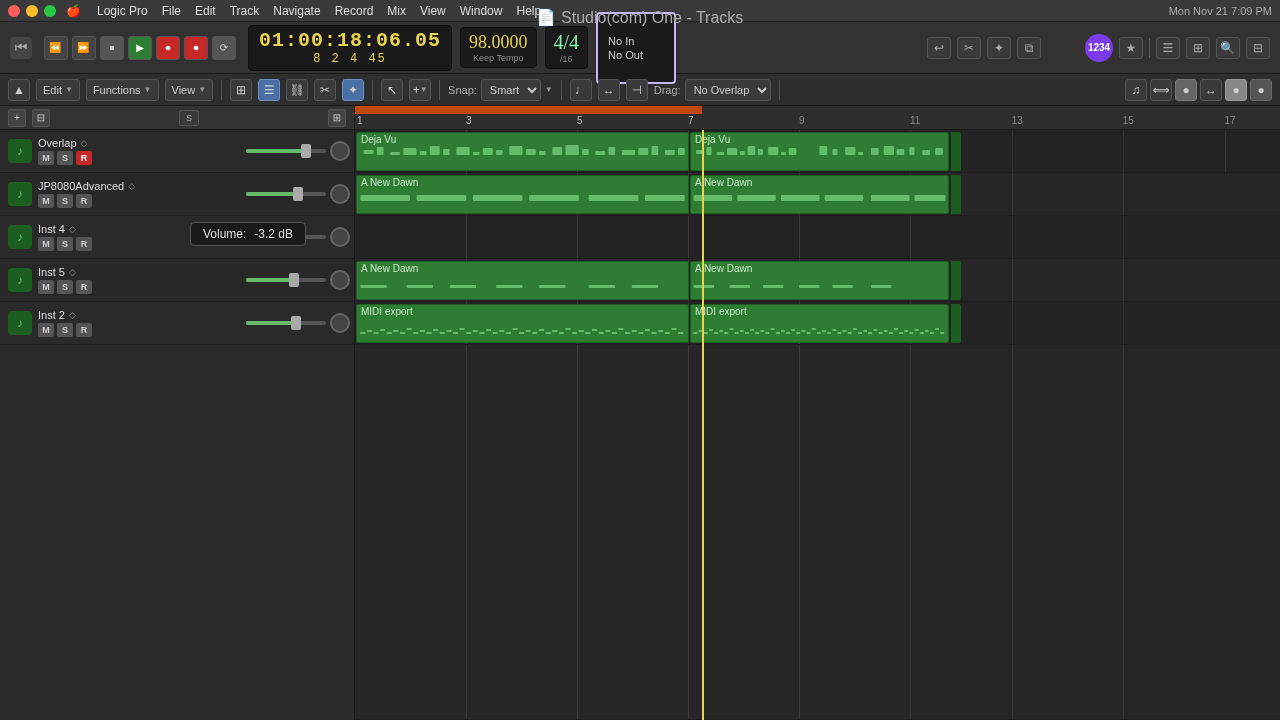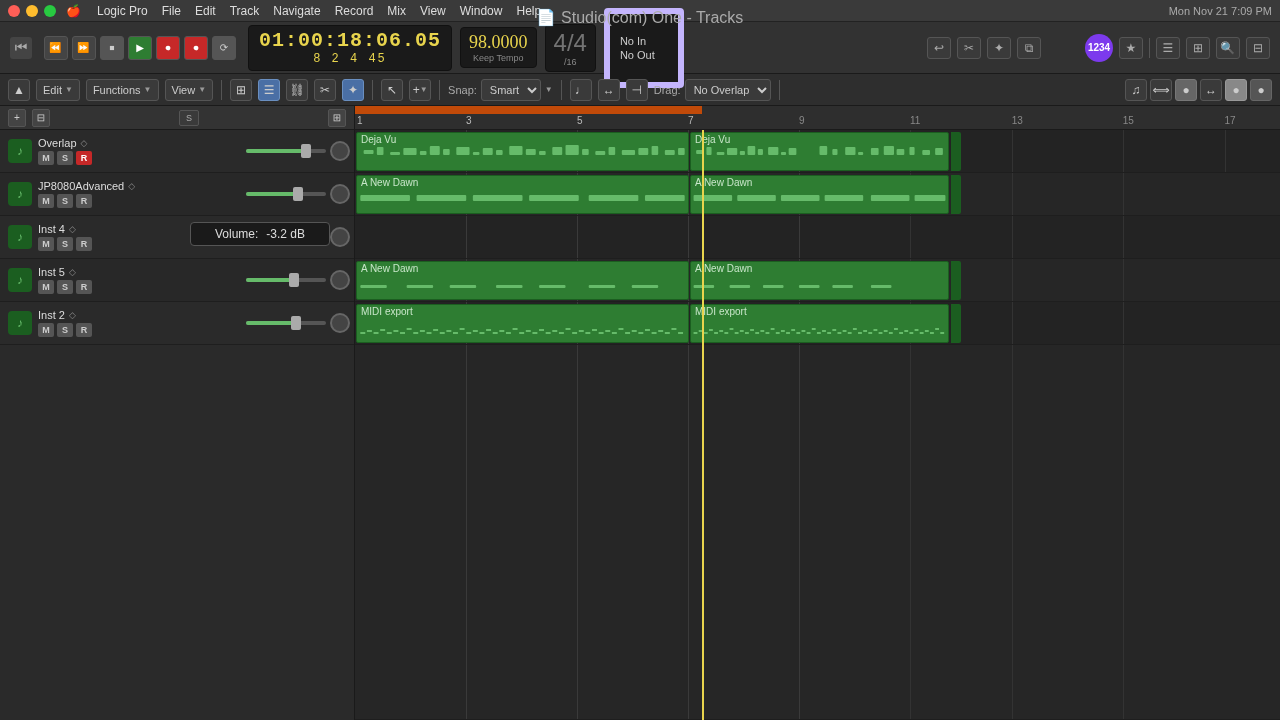--- a/index.html
+++ b/index.html
@@ -134,26 +134,26 @@
 
     .transport-sig {
       background: #1a1a1a;
       border: 1px solid #111;
       border-radius: 4px;
       padding: 4px 8px;
       display: flex;
       flex-direction: column;
       align-items: center;
     }
-    .sig-val { font-size: 24px; color: #737373; font-family: Liberation Sans, sans-serif; }
+    .sig-val { font-size: 20px; color: #86efac; font-family: Liberation Serif, serif; }
     .sig-sub { font-size: 9px; color: #888; }
 
     .transport-in-out {
       background: #1a1a1a;
-      border: 6px solid #c4b5fd;
+      border: 2px solid #c4b5fd;
       border-radius: 4px;
       padding: 21px 10px;
       display: flex;
       flex-direction: column;
       gap: 2px;
       min-width: 80px;
     }
     .in-out-val { font-size: 11px; color: #ccc; }
 
     .transport-right {
@@ -354,21 +354,21 @@
     }
 
     
     .volume-tooltip {
       position: absolute;
       left: 190px;
       top: 6px;
       background: #1a1a1a;
       border: 1px solid #555;
       border-radius: 4px;
-      padding: 4px 24px;
+      padding: 4px 12px;
       font-size: 12px;
       color: #ddd;
       display: flex;
       align-items: center;
       gap: 8px;
       z-index: 10;
       white-space: nowrap;
     }
 
     

